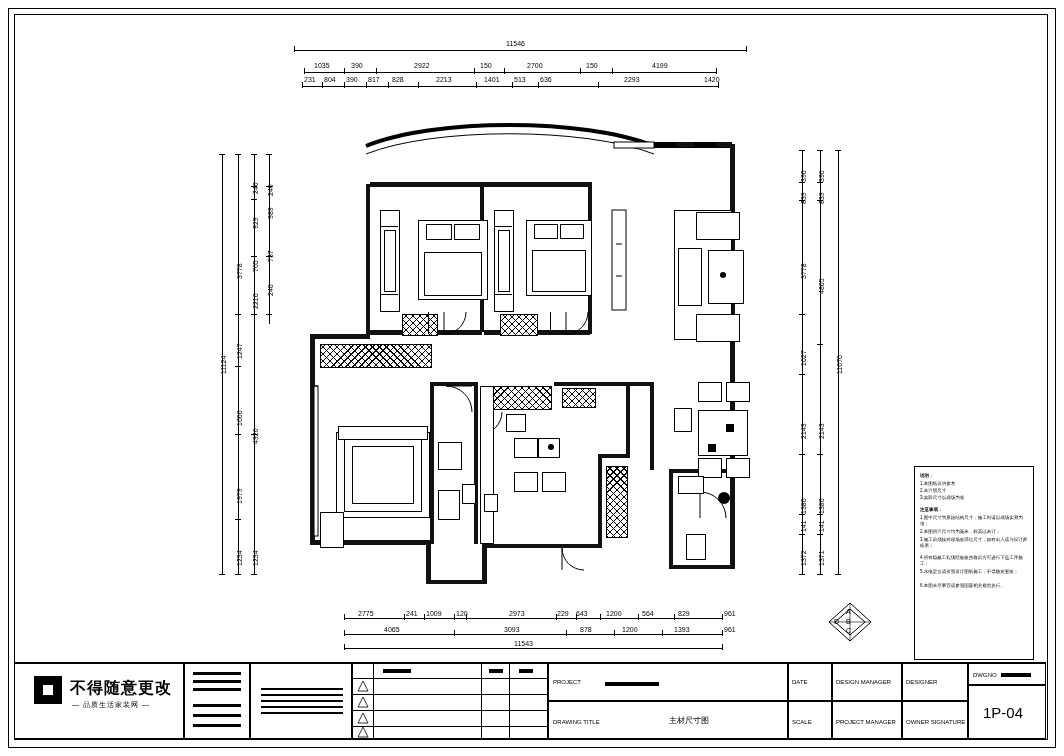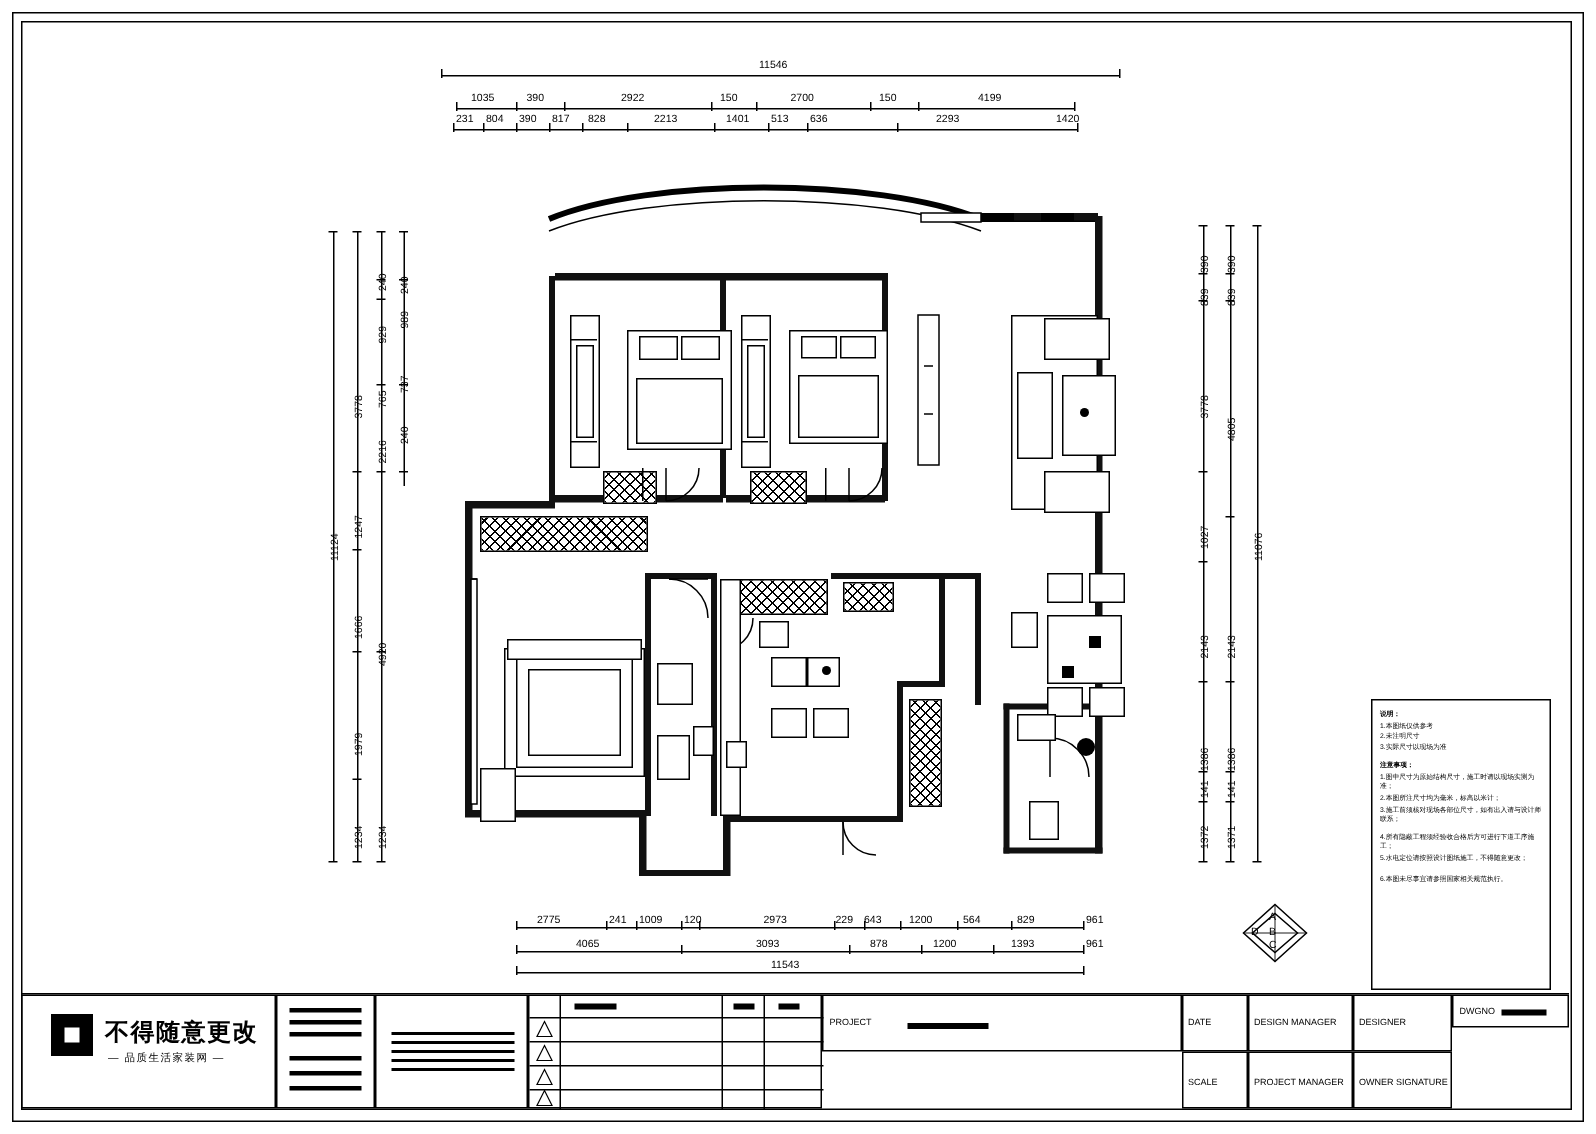--- a/index.html
+++ b/index.html
@@ -459,20 +459,24 @@
         <polygon points="6,17 11,27 1,27" fill="none" stroke="#000" stroke-width="0.8"></polygon>
         <polygon points="6,33 11,43 1,43" fill="none" stroke="#000" stroke-width="0.8"></polygon>
         <polygon points="6,47 11,57 1,57" fill="none" stroke="#000" stroke-width="0.8"></polygon>
       </svg>
     </div>
 
     <div class="cell" style="left:534px;top:0;width:240px;height:38px;">
       <span class="lbl" style="position:absolute;left:4px;top:14px;">PROJECT</span>
       <div class="ln" style="left:56px;top:18px;width:54px;height:4px;"></div>
     </div>
+    <div class="cell" style="left:534px;top:38px;width:240px;height:38px;">
+      <span class="lbl" style="position:absolute;left:4px;top:16px;">DRAWING TITLE</span>
+      <span style="position:absolute;left:120px;top:13px;font-size:8px;">主材尺寸图</span>
+    </div>
 
     <div class="cell" style="left:774px;top:0;width:44px;height:38px;">
       <span class="lbl" style="position:absolute;left:3px;top:14px;">DATE</span>
     </div>
     <div class="cell" style="left:774px;top:38px;width:44px;height:38px;">
       <span class="lbl" style="position:absolute;left:3px;top:16px;">SCALE</span>
     </div>
 
     <div class="cell" style="left:818px;top:0;width:70px;height:38px;">
       <span class="lbl" style="position:absolute;left:3px;top:14px;">DESIGN MANAGER</span>
@@ -484,19 +488,22 @@
       <span class="lbl" style="position:absolute;left:3px;top:14px;">DESIGNER</span>
     </div>
     <div class="cell" style="left:888px;top:38px;width:66px;height:38px;">
       <span class="lbl" style="position:absolute;left:3px;top:16px;">OWNER SIGNATURE</span>
     </div>
 
     <div class="cell" style="left:954px;top:0;width:78px;height:22px;">
       <span class="lbl" style="position:absolute;left:4px;top:7px;">DWGNO</span>
       <div class="ln" style="left:32px;top:9px;width:30px;height:4px;"></div>
     </div>
+    <div class="cell" style="left:954px;top:22px;width:78px;height:54px;">
+      <span style="position:absolute;left:14px;top:18px;font-size:15px;">1P-04</span>
+    </div>
   </div>
 
   <div class="logo-box"></div>
   <div class="logo-text">不得随意更改</div>
   <div class="logo-sub">— 品质生活家装网 —</div>
 
 </div>
 
 </body></html>

